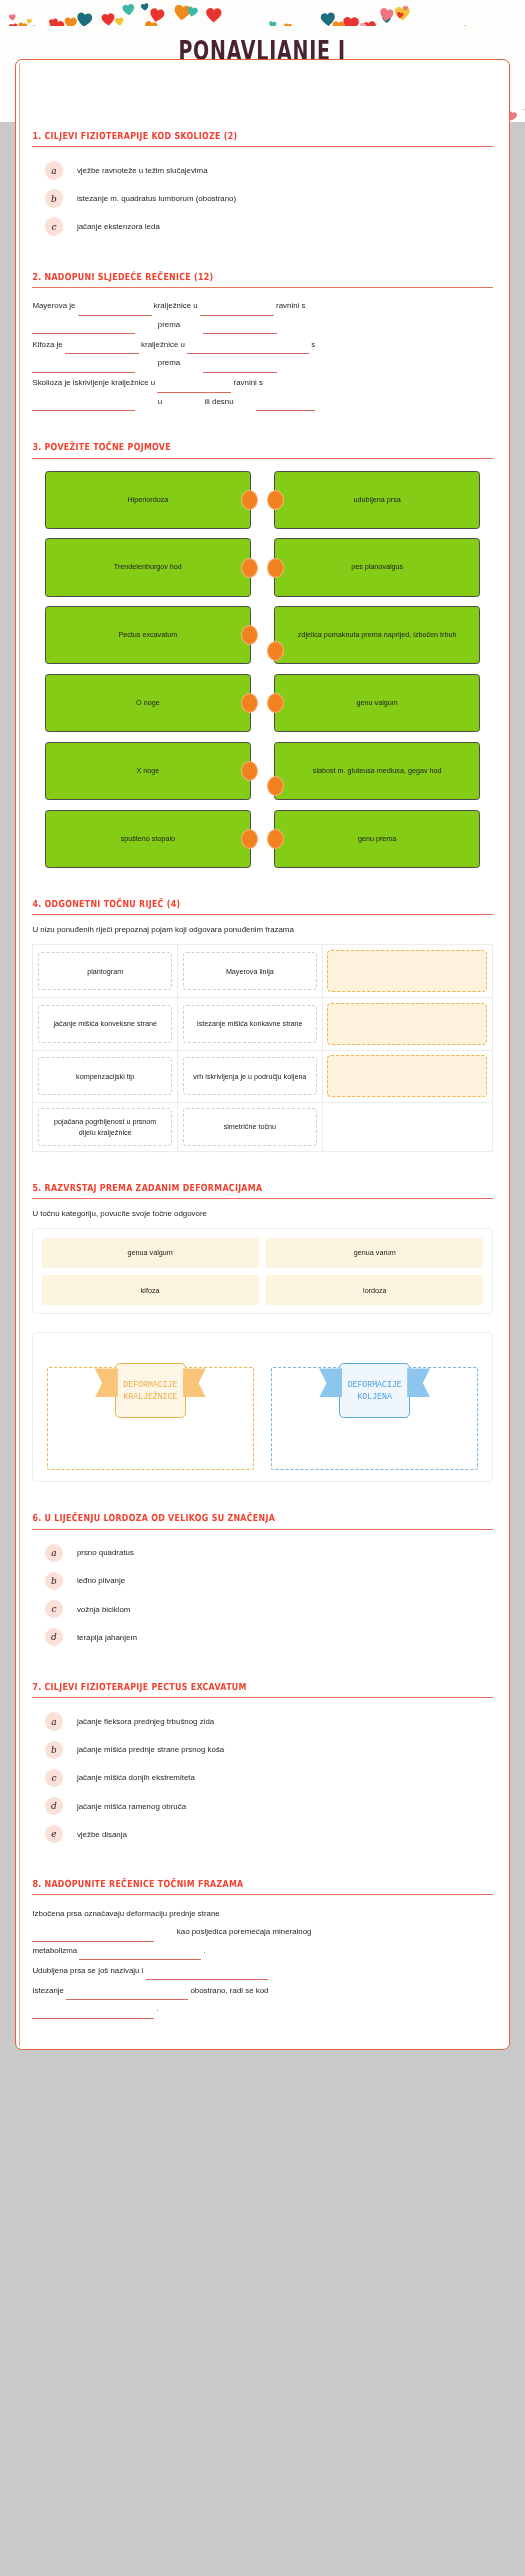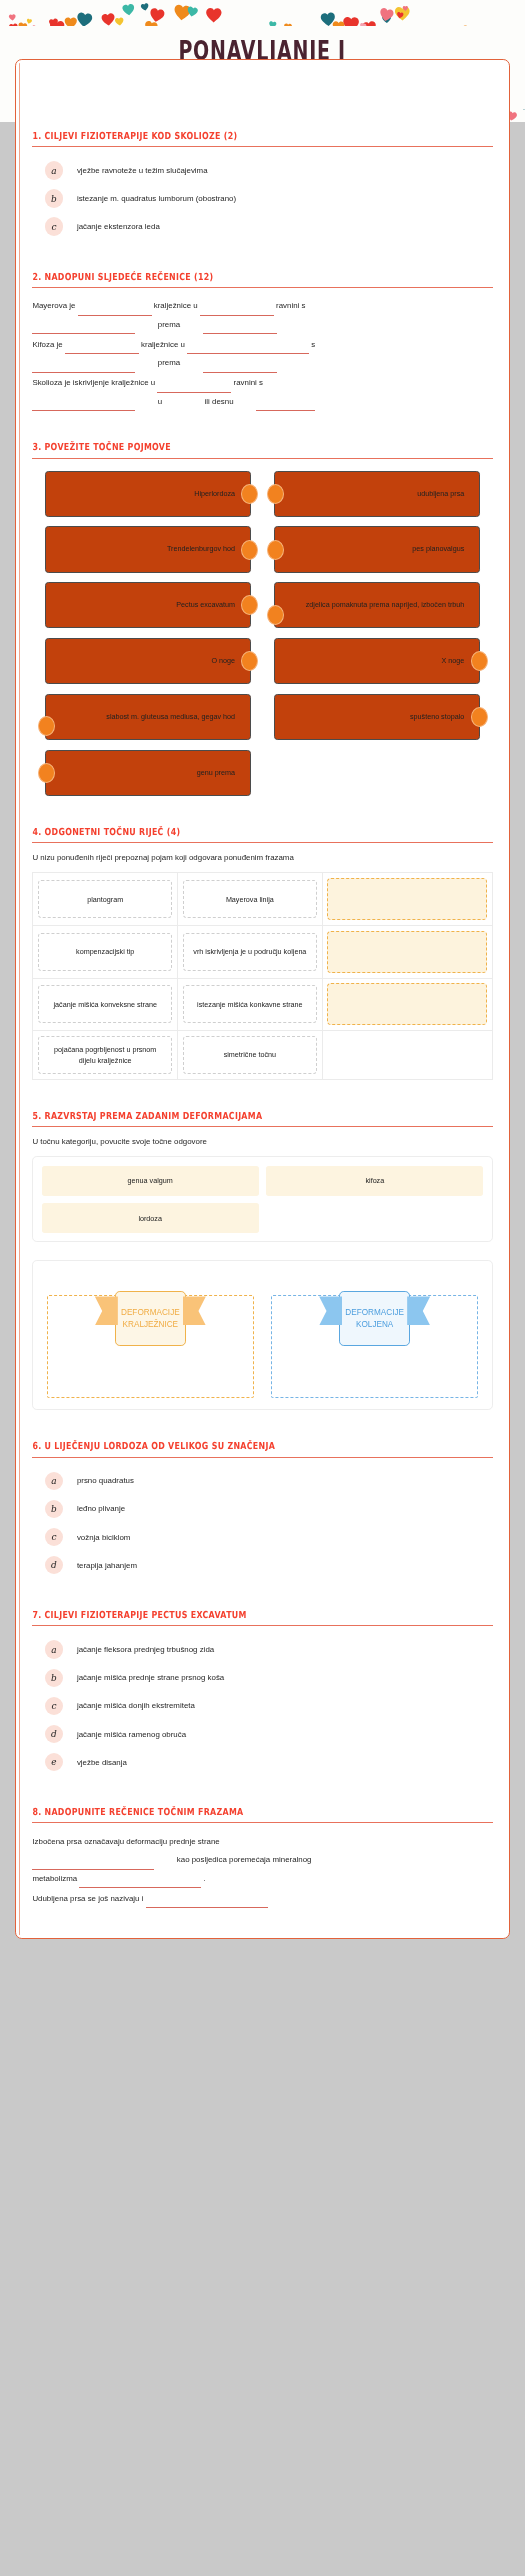--- a/index.html
+++ b/index.html
@@ -136,25 +136,25 @@
     grid-template-columns: 1fr 1fr;
     column-gap: 23px;
     row-gap: 9.6px;
     padding: 2.7px 12.3px 0 12.3px;
   }
   .mbox {
     position: relative;
     min-height: 31px;
     border: 0.7px solid #4b4b4b;
     border-radius: 3.4px;
-    background: #c2410c;
+    background: #84cc16;
     display: flex;
     align-items: center;
-    justify-content: flex-end;
-    padding: 17px 15px;
+    justify-content: center;
+    padding: 23px 15px;
     font-size: 7.2px;
     color: #212121;
     text-align: center;
     line-height: 1.42;
   }
   .knob {
     position: absolute;
     width: 17px; height: 20px;
     border-radius: 50%;
     background: #f2821f;
@@ -229,20 +229,21 @@
     border-radius: 4.8px;
     padding: 9.6px;
     display: grid;
     grid-template-columns: 1fr 1fr;
     gap: 9.6px;
   }
   .zone {
     position: relative;
     min-height: 129px;
     padding-top: 20.5px;
+    font-family: Liberation Mono, monospace;
   }
   .zone-area {
     position: absolute;
     left: 4.1px; right: 4.1px; top: 24.6px; bottom: 1.4px;
     border: 1.4px dashed #f0b24a;
     border-radius: 2.1px;
     background: #fff;
   }
   .zone.blue .zone-area { border-color: #76b4e5; }
   .ribbon {
@@ -1141,20 +1142,24 @@
             <span>Pectus excavatum</span>
             <span class="knob right"></span>
           </div>
           <div class="mbox">
             <span class="knob left-low"></span>
             <span>zdjelica pomaknuta prema naprijed, izbočen trbuh</span>
           </div>
           <div class="mbox">
             <span>O noge</span>
             <span class="knob right"></span>
+          </div>
+          <div class="mbox">
+            <span class="knob left"></span>
+            <span>genu valgum</span>
           </div>
           <div class="mbox">
             <span>X noge</span>
             <span class="knob right"></span>
           </div>
           <div class="mbox">
             <span class="knob left-low"></span>
             <span>slabost m. gluteusa mediusa, gegav hod</span>
           </div>
           <div class="mbox">
@@ -1180,35 +1185,35 @@
               </td>
               <td>
                 <div class="cell-word">Mayerova linija</div>
               </td>
               <td>
                 <div class="cell-word cell-drop"></div>
               </td>
             </tr>
             <tr>
               <td>
-                <div class="cell-word">kompenzacijski tip</div>
+                <div class="cell-word">jačanje mišića konveksne strane</div>
               </td>
               <td>
-                <div class="cell-word">vrh iskrivljenja je u području koljena</div>
+                <div class="cell-word">istezanje mišića konkavne strane</div>
               </td>
               <td>
                 <div class="cell-word cell-drop"></div>
               </td>
             </tr>
             <tr>
               <td>
-                <div class="cell-word">jačanje mišića konveksne strane</div>
+                <div class="cell-word">kompenzacijski tip</div>
               </td>
               <td>
-                <div class="cell-word">istezanje mišića konkavne strane</div>
+                <div class="cell-word">vrh iskrivljenja je u području koljena</div>
               </td>
               <td>
                 <div class="cell-word cell-drop"></div>
               </td>
             </tr>
             <tr>
               <td>
                 <div class="cell-word">pojačana pogrbljenost u prsnom dijelu kralježnice</div>
               </td>
               <td>
@@ -1219,20 +1224,21 @@
           </tbody>
       </table>
     </div>
 
     <div class="section">
       <div class="qhead">5. RAZVRSTAJ PREMA ZADANIM DEFORMACIJAMA</div>
       <div class="qrule"></div>
       <div class="lead">U točnu kategoriju, povucite svoje točne odgovore</div>
       <div class="pool" id="q5-pool">
           <div class="chip">genua valgum</div>
+          <div class="chip">genua varum</div>
           <div class="chip">kifoza</div>
           <div class="chip">lordoza</div>
         </div>
       <div class="zones" id="q5-zones">
           <div class="zone">
             <div class="zone-area"></div>
             <div class="ribbon">DEFORMACIJE KRALJEŽNICE</div>
           </div>
           <div class="zone blue">
             <div class="zone-area"></div>
@@ -1303,17 +1309,24 @@
         <span>metabolizma</span>
         <span class="blank b-xl"></span>
         <span>.</span>
       </div>
 
       <div class="fill-p">
         <span>Udubljena prsa se još nazivaju i</span>
         <span class="blank b-xl"></span>
       </div>
 
+      <div class="fill-p">
+        <span>Istezanje</span>
+        <span class="blank b-xl"></span>
+        <span>obostrano, radi se kod</span><br>
+        <span class="blank b-xl"></span>
+        <span>.</span>
+      </div>
     </div>
 
   </div>
 </div>
 
 
 </body></html>

